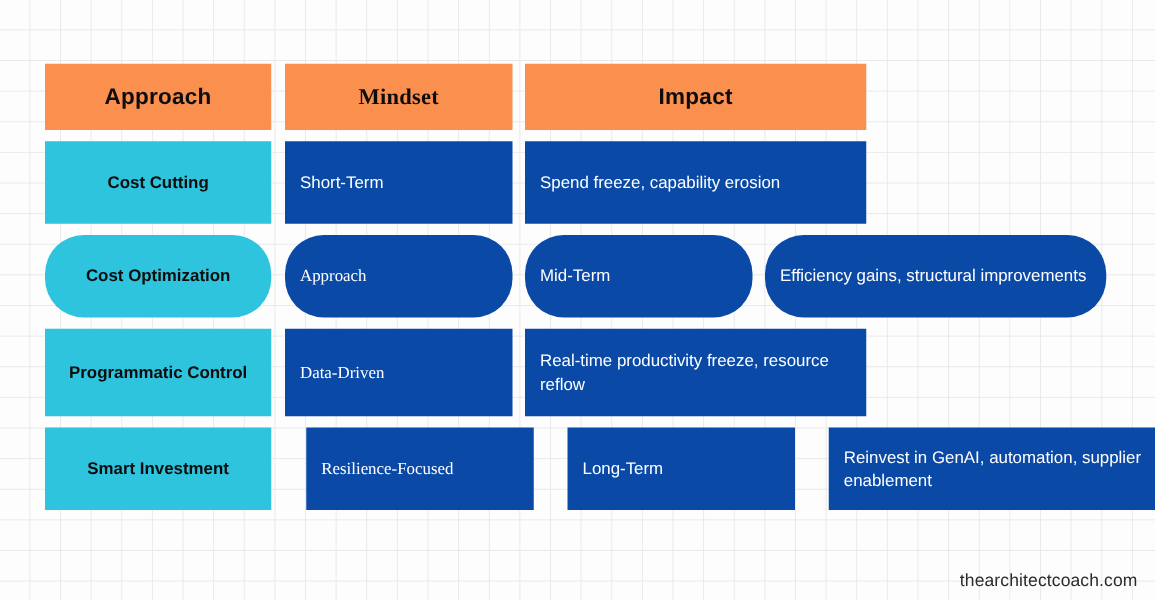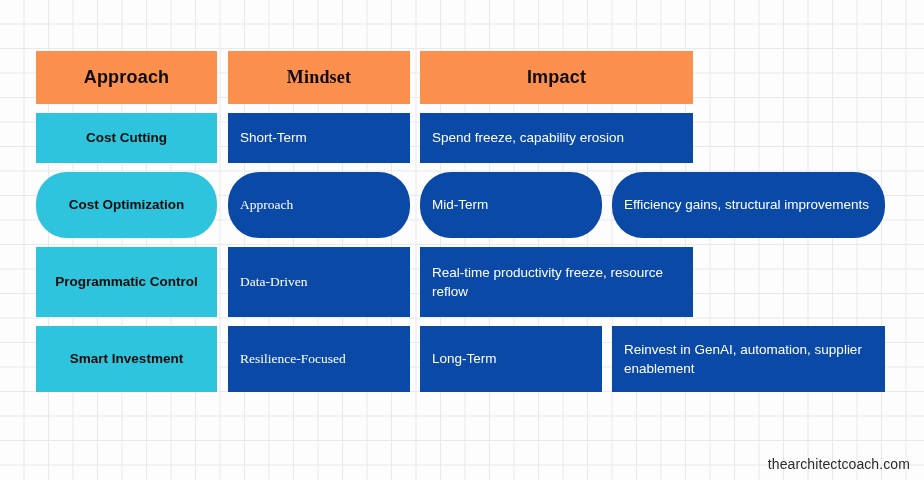--- a/index.html
+++ b/index.html
@@ -35,21 +35,21 @@
     left: 36px;
     top: 51px;
     width: 849px;
   }
 
   .row {
     display: flex;
     width: 100%;
     margin-bottom: 9px;
   }
-  .row:last-child { margin-bottom: 11px; }
+  .row:last-child { margin-bottom: 11px; gap: 17px; }
 
   .cell {
     box-sizing: border-box;
     display: flex;
     align-items: center;
     flex: 0 0 auto;
   }
 
   
   .col-approach { width: 181px; margin-right: 11px; }
@@ -94,21 +94,21 @@
   }
   .value-text {
     color: #ffffff;
     font-size: 13.5px;
     font-weight: normal;
     line-height: 1.42;
     text-align: left;
   }
 
   
-  .row-1 .cell { height: 50px; }
+  .row-1 .cell { height: 66px; }
   .row-2 .cell { height: 66px; border-radius: 31px; }
   .row-3 .cell { height: 70px; }
   .row-4 .cell { height: 66px; }
 
   
   .watermark {
     position: absolute;
     right: 14px;
     bottom: 8px;
     font-size: 14px;

